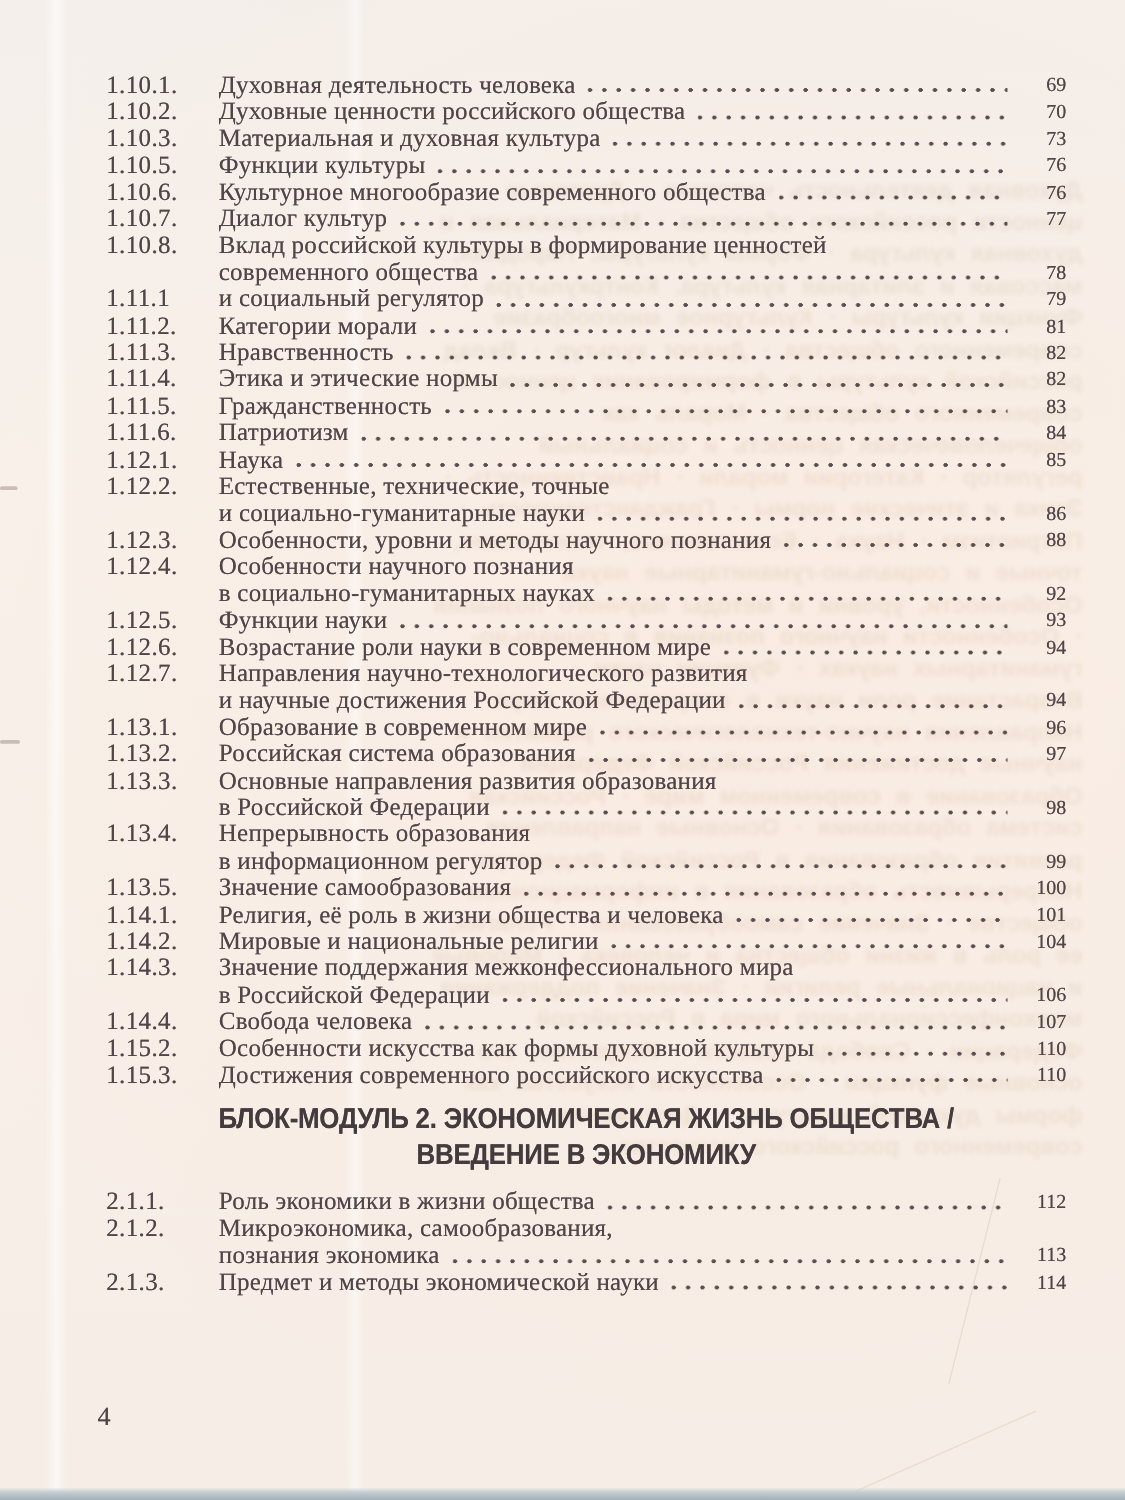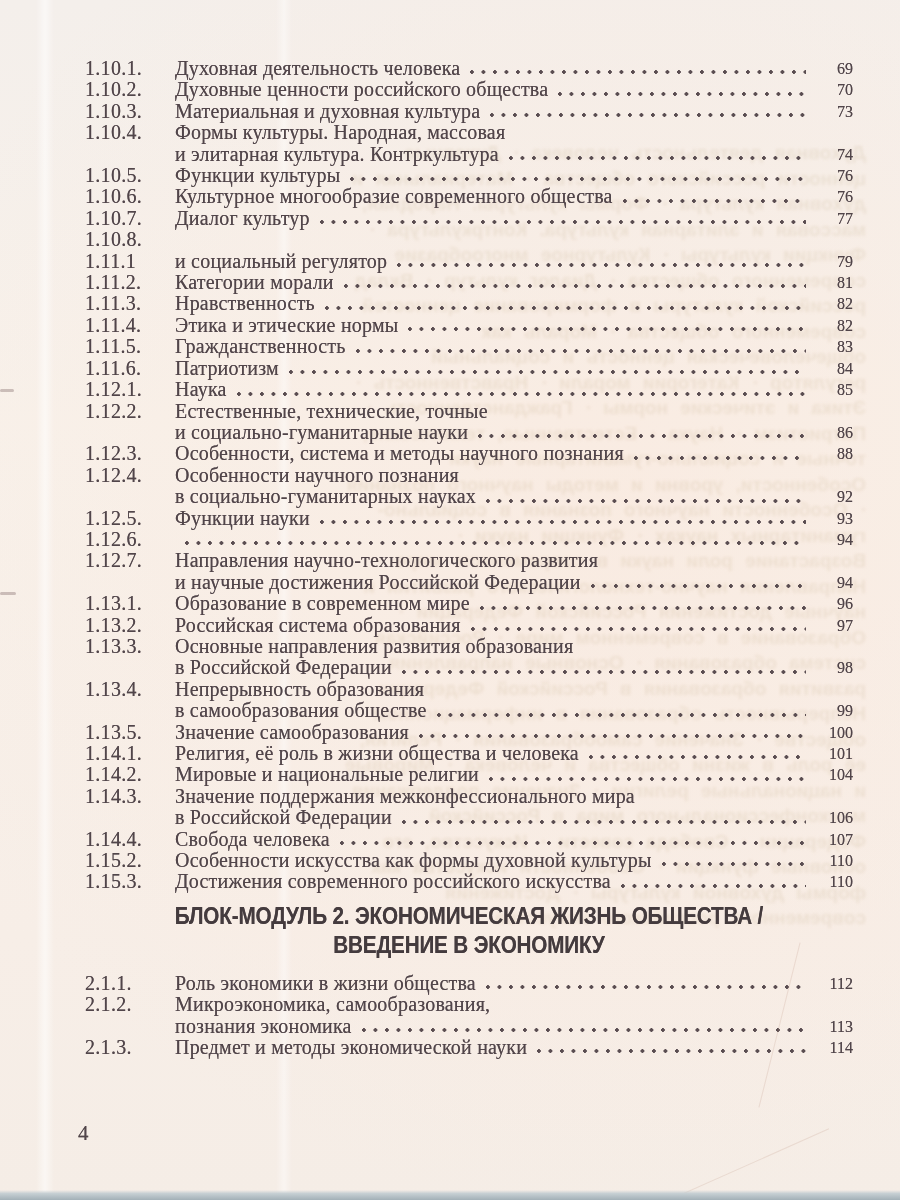--- a/index.html
+++ b/index.html
@@ -109,33 +109,20 @@
           <span class="num">1.10.3.</span>
           <div class="body">
             <div class="line">
               <span class="t">Материальная и духовная культура</span>
               <span class="dots"></span>
               <span class="pg">73</span>
             </div>
           </div>
         </li>
         <li class="entry">
-          <span class="num">1.10.4.</span>
-          <div class="body">
-            <div class="line">
-              <span class="t">Формы культуры. Народная, массовая</span>
-            </div>
-            <div class="line">
-              <span class="t">и элитарная культура. Контркультура</span>
-              <span class="dots"></span>
-              <span class="pg">74</span>
-            </div>
-          </div>
-        </li>
-        <li class="entry">
           <span class="num">1.10.5.</span>
           <div class="body">
             <div class="line">
               <span class="t">Функции культуры</span>
               <span class="dots"></span>
               <span class="pg">76</span>
             </div>
           </div>
         </li>
         <li class="entry">
@@ -153,20 +140,30 @@
           <div class="body">
             <div class="line">
               <span class="t">Диалог культур</span>
               <span class="dots"></span>
               <span class="pg">77</span>
             </div>
           </div>
         </li>
         <li class="entry">
           <span class="num">1.10.8.</span>
+          <div class="body">
+            <div class="line">
+              <span class="t">Вклад российской культуры в формирование ценностей</span>
+            </div>
+            <div class="line">
+              <span class="t">современного общества</span>
+              <span class="dots"></span>
+              <span class="pg">78</span>
+            </div>
+          </div>
         </li>
         <li class="entry">
           <span class="num">1.11.1</span>
           <div class="body">
             <div class="line">
               <span class="t">и социальный регулятор</span>
               <span class="dots"></span>
               <span class="pg">79</span>
             </div>
           </div>
@@ -241,21 +238,21 @@
               <span class="t">и социально-гуманитарные науки</span>
               <span class="dots"></span>
               <span class="pg">86</span>
             </div>
           </div>
         </li>
         <li class="entry">
           <span class="num">1.12.3.</span>
           <div class="body">
             <div class="line">
-              <span class="t">Особенности, система и методы научного познания</span>
+              <span class="t">Особенности, уровни и методы научного познания</span>
               <span class="dots"></span>
               <span class="pg">88</span>
             </div>
           </div>
         </li>
         <li class="entry">
           <span class="num">1.12.4.</span>
           <div class="body">
             <div class="line">
               <span class="t">Особенности научного познания</span>
@@ -274,20 +271,21 @@
               <span class="t">Функции науки</span>
               <span class="dots"></span>
               <span class="pg">93</span>
             </div>
           </div>
         </li>
         <li class="entry">
           <span class="num">1.12.6.</span>
           <div class="body">
             <div class="line">
+              <span class="t">Возрастание роли науки в современном мире</span>
               <span class="dots"></span>
               <span class="pg">94</span>
             </div>
           </div>
         </li>
         <li class="entry">
           <span class="num">1.12.7.</span>
           <div class="body">
             <div class="line">
               <span class="t">Направления научно-технологического развития</span>
@@ -332,21 +330,21 @@
             </div>
           </div>
         </li>
         <li class="entry">
           <span class="num">1.13.4.</span>
           <div class="body">
             <div class="line">
               <span class="t">Непрерывность образования</span>
             </div>
             <div class="line">
-              <span class="t">в самообразования обществе</span>
+              <span class="t">в информационном регулятор</span>
               <span class="dots"></span>
               <span class="pg">99</span>
             </div>
           </div>
         </li>
         <li class="entry">
           <span class="num">1.13.5.</span>
           <div class="body">
             <div class="line">
               <span class="t">Значение самообразования</span>

